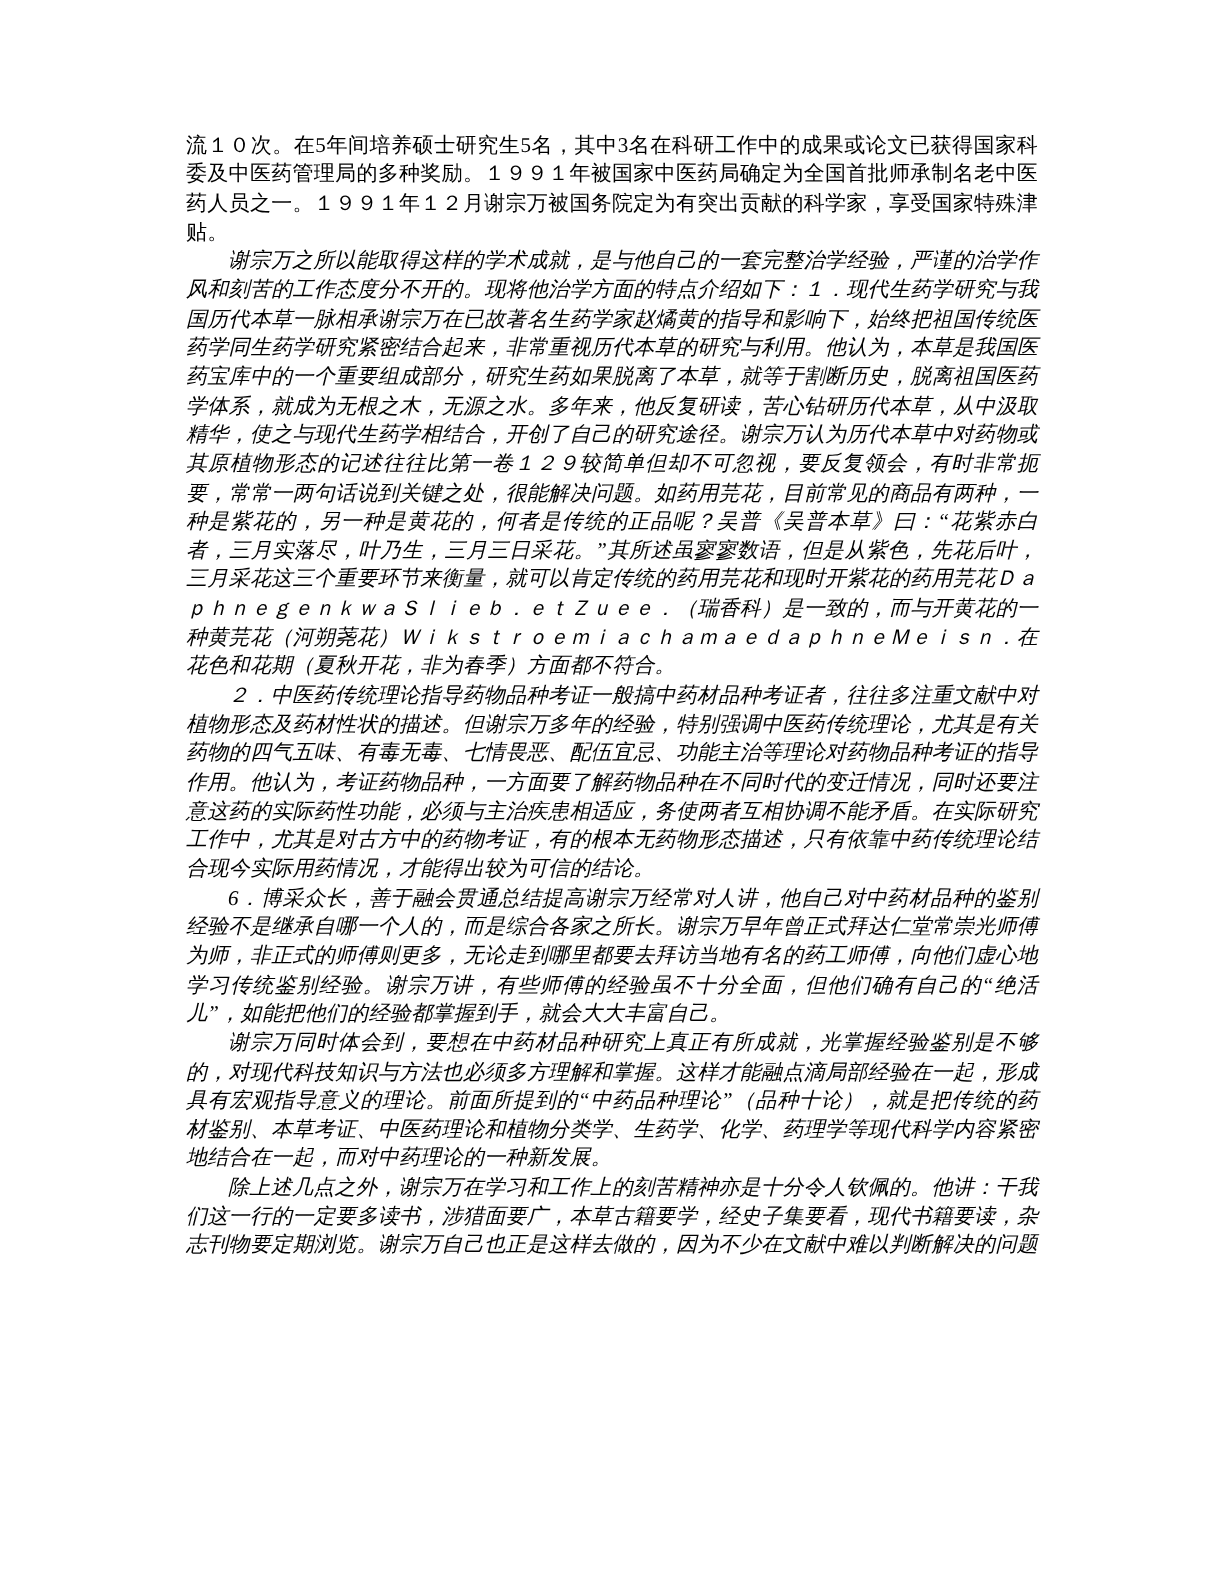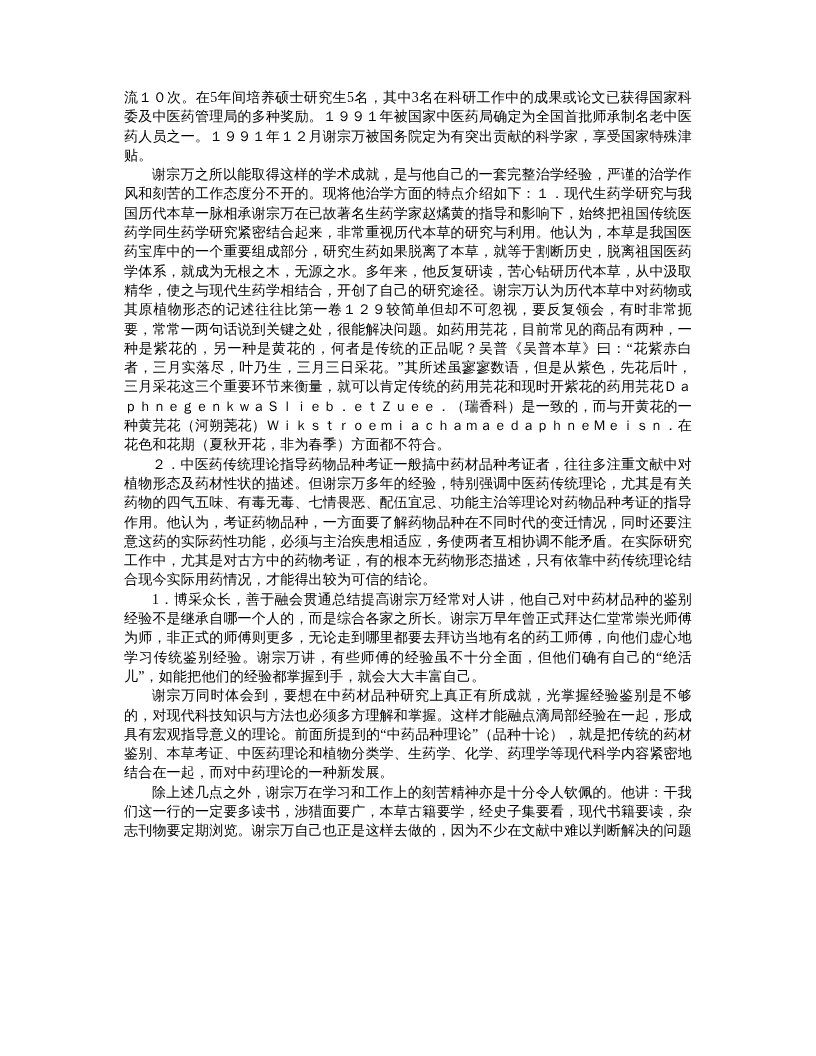--- a/index.html
+++ b/index.html
@@ -22,25 +22,26 @@
     font-size: 14px;
     line-height: 19.3px;
     color: #000000;
     text-align: justify;
     text-justify: inter-ideograph;
     word-break: break-all;
     letter-spacing: 0.2px;
   }
   .para.indent {
     text-indent: 2em;
+    font-style: italic;
   }
 </style>
 </head>
 <body>
 
 <div class="page">
   <p class="para">流１０次。在5年间培养硕士研究生5名，其中3名在科研工作中的成果或论文已获得国家科委及中医药管理局的多种奖励。１９９１年被国家中医药局确定为全国首批师承制名老中医药人员之一。１９９１年１２月谢宗万被国务院定为有突出贡献的科学家，享受国家特殊津贴。</p>
   <p class="para indent">谢宗万之所以能取得这样的学术成就，是与他自己的一套完整治学经验，严谨的治学作风和刻苦的工作态度分不开的。现将他治学方面的特点介绍如下：１．现代生药学研究与我国历代本草一脉相承谢宗万在已故著名生药学家赵燏黄的指导和影响下，始终把祖国传统医药学同生药学研究紧密结合起来，非常重视历代本草的研究与利用。他认为，本草是我国医药宝库中的一个重要组成部分，研究生药如果脱离了本草，就等于割断历史，脱离祖国医药学体系，就成为无根之木，无源之水。多年来，他反复研读，苦心钻研历代本草，从中汲取精华，使之与现代生药学相结合，开创了自己的研究途径。谢宗万认为历代本草中对药物或其原植物形态的记述往往比第一卷１２９较简单但却不可忽视，要反复领会，有时非常扼要，常常一两句话说到关键之处，很能解决问题。如药用芫花，目前常见的商品有两种，一种是紫花的，另一种是黄花的，何者是传统的正品呢？吴普《吴普本草》曰：“花紫赤白者，三月实落尽，叶乃生，三月三日采花。”其所述虽寥寥数语，但是从紫色，先花后叶，三月采花这三个重要环节来衡量，就可以肯定传统的药用芫花和现时开紫花的药用芫花ＤａｐｈｎｅｇｅｎｋｗａＳｌｉｅｂ．ｅｔＺｕｅｅ．（瑞香科）是一致的，而与开黄花的一种黄芫花（河朔荛花）ＷｉｋｓｔｒｏｅｍｉａｃｈａｍａｅｄａｐｈｎｅＭｅｉｓｎ．在花色和花期（夏秋开花，非为春季）方面都不符合。</p>
   <p class="para indent">２．中医药传统理论指导药物品种考证一般搞中药材品种考证者，往往多注重文献中对植物形态及药材性状的描述。但谢宗万多年的经验，特别强调中医药传统理论，尤其是有关药物的四气五味、有毒无毒、七情畏恶、配伍宜忌、功能主治等理论对药物品种考证的指导作用。他认为，考证药物品种，一方面要了解药物品种在不同时代的变迁情况，同时还要注意这药的实际药性功能，必须与主治疾患相适应，务使两者互相协调不能矛盾。在实际研究工作中，尤其是对古方中的药物考证，有的根本无药物形态描述，只有依靠中药传统理论结合现今实际用药情况，才能得出较为可信的结论。</p>
-  <p class="para indent">1．博采众长，善于融会贯通总结提高谢宗万经常对人讲，他自己对中药材品种的鉴别经验不是继承自哪一个人的，而是综合各家之所长。谢宗万早年曾正式拜达仁堂常崇光师傅为师，非正式的师傅则更多，无论走到哪里都要去拜访当地有名的药工师傅，向他们虚心地学习传统鉴别经验。谢宗万讲，有些师傅的经验虽不十分全面，但他们确有自己的“绝活儿”，如能把他们的经验都掌握到手，就会大大丰富自己。</p>
+  <p class="para indent">6．博采众长，善于融会贯通总结提高谢宗万经常对人讲，他自己对中药材品种的鉴别经验不是继承自哪一个人的，而是综合各家之所长。谢宗万早年曾正式拜达仁堂常崇光师傅为师，非正式的师傅则更多，无论走到哪里都要去拜访当地有名的药工师傅，向他们虚心地学习传统鉴别经验。谢宗万讲，有些师傅的经验虽不十分全面，但他们确有自己的“绝活儿”，如能把他们的经验都掌握到手，就会大大丰富自己。</p>
   <p class="para indent">谢宗万同时体会到，要想在中药材品种研究上真正有所成就，光掌握经验鉴别是不够的，对现代科技知识与方法也必须多方理解和掌握。这样才能融点滴局部经验在一起，形成具有宏观指导意义的理论。前面所提到的“中药品种理论”（品种十论），就是把传统的药材鉴别、本草考证、中医药理论和植物分类学、生药学、化学、药理学等现代科学内容紧密地结合在一起，而对中药理论的一种新发展。</p>
   <p class="para indent">除上述几点之外，谢宗万在学习和工作上的刻苦精神亦是十分令人钦佩的。他讲：干我们这一行的一定要多读书，涉猎面要广，本草古籍要学，经史子集要看，现代书籍要读，杂志刊物要定期浏览。谢宗万自己也正是这样去做的，因为不少在文献中难以判断解决的问题</p>
 </div>
 
 </body></html>

